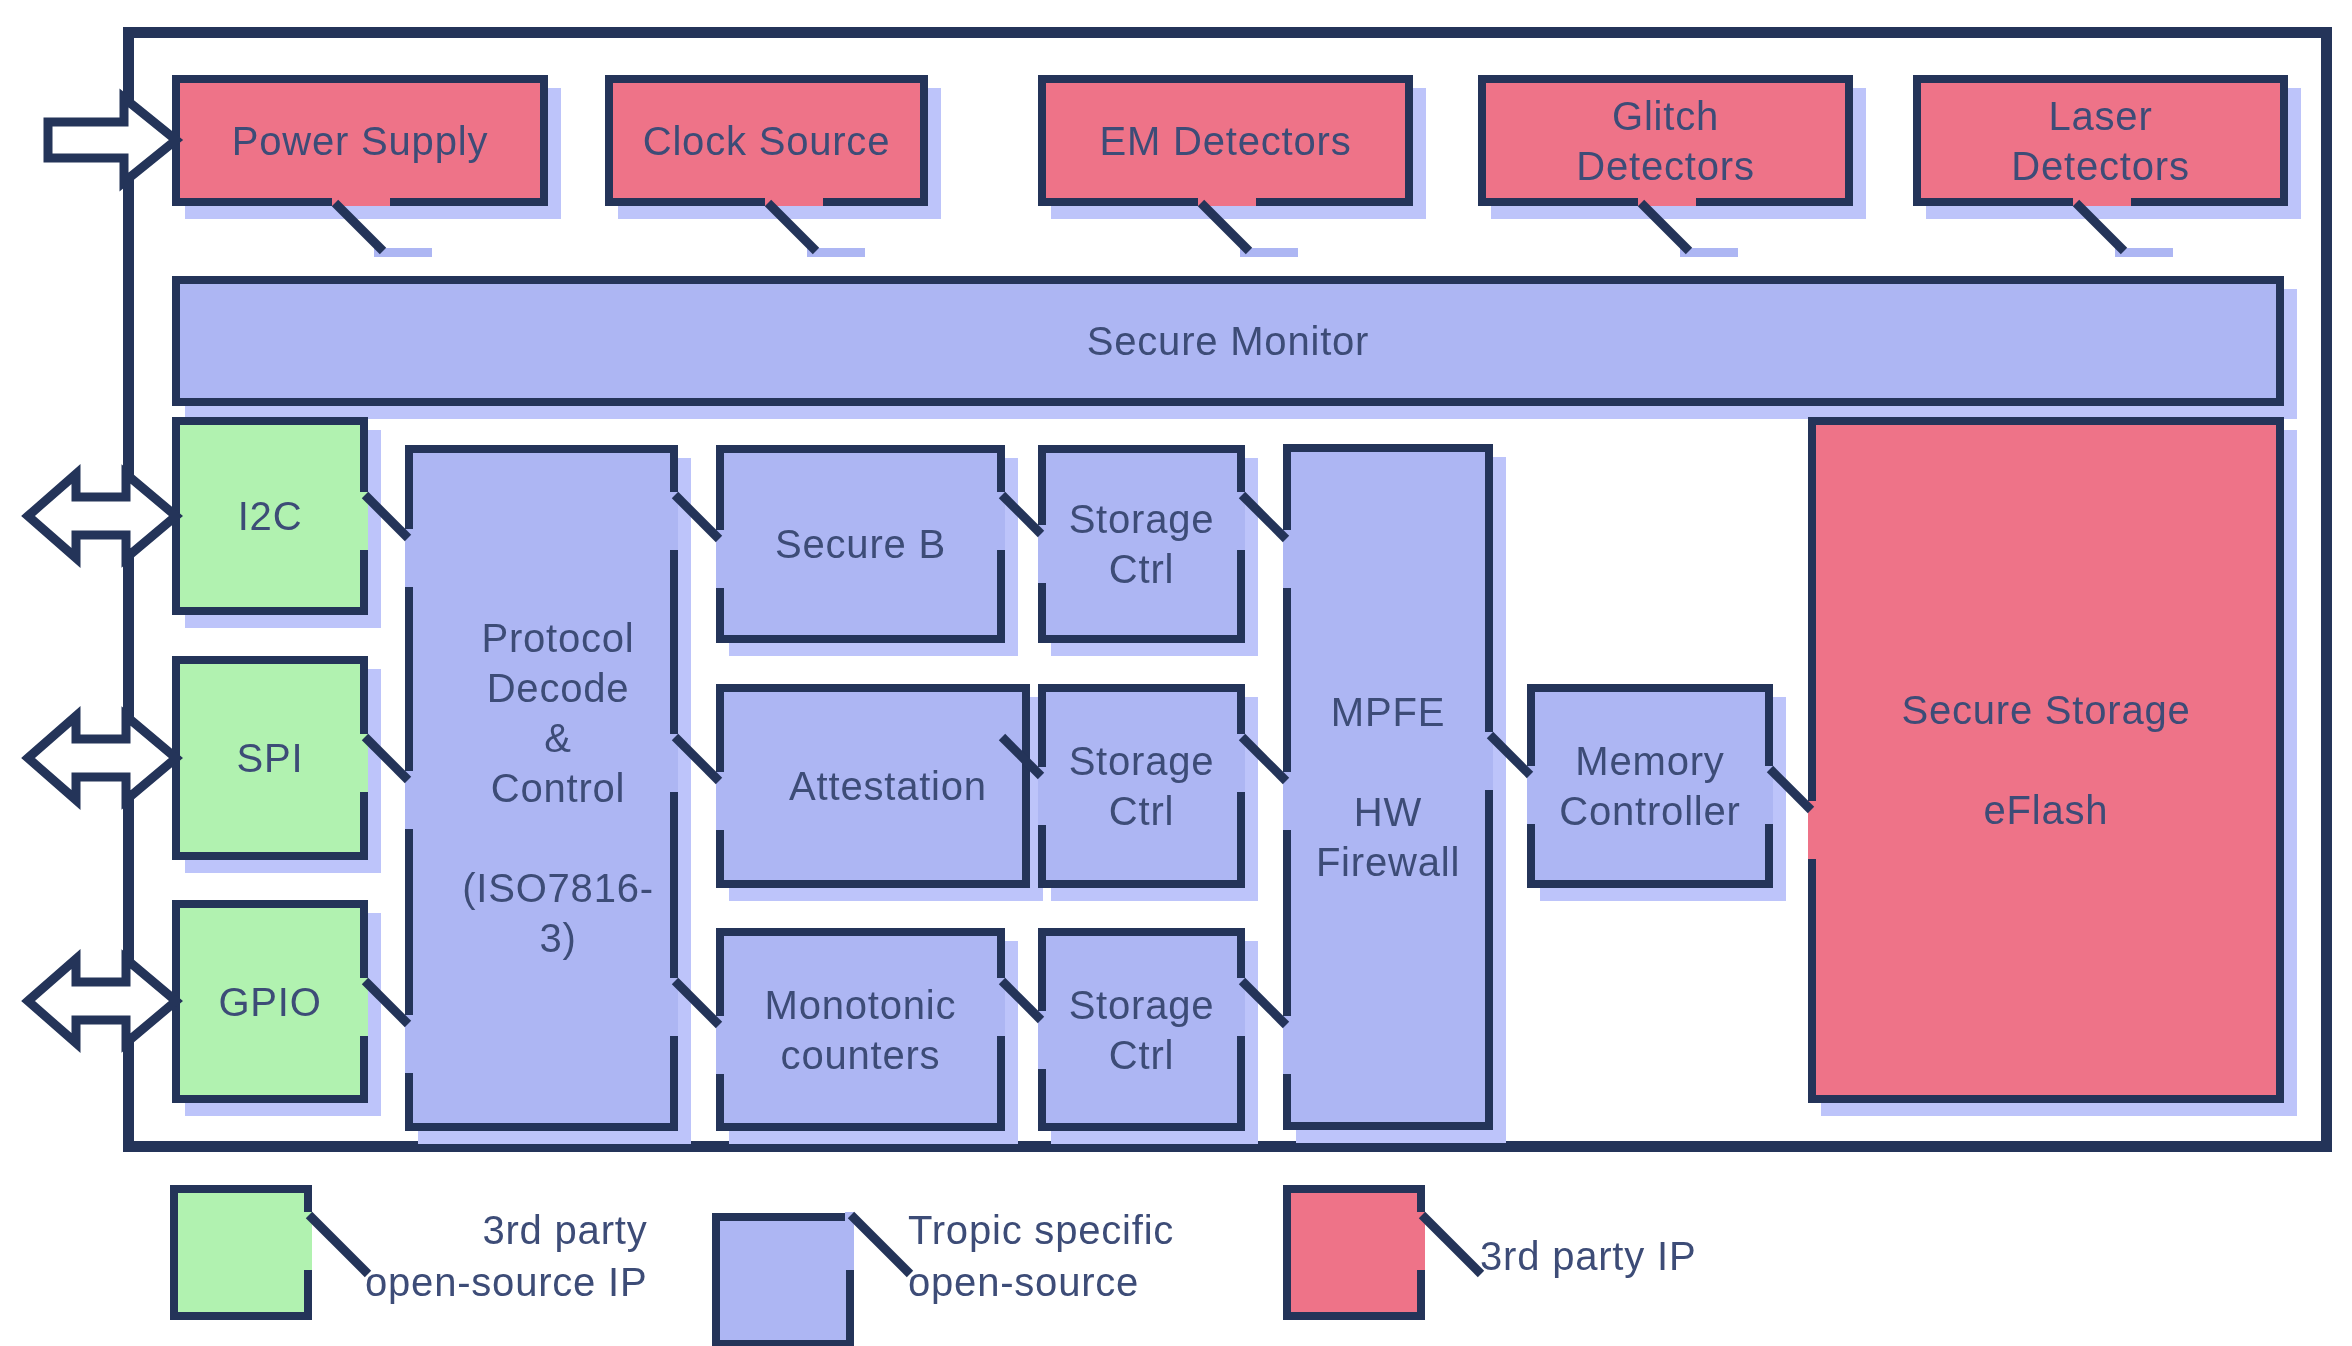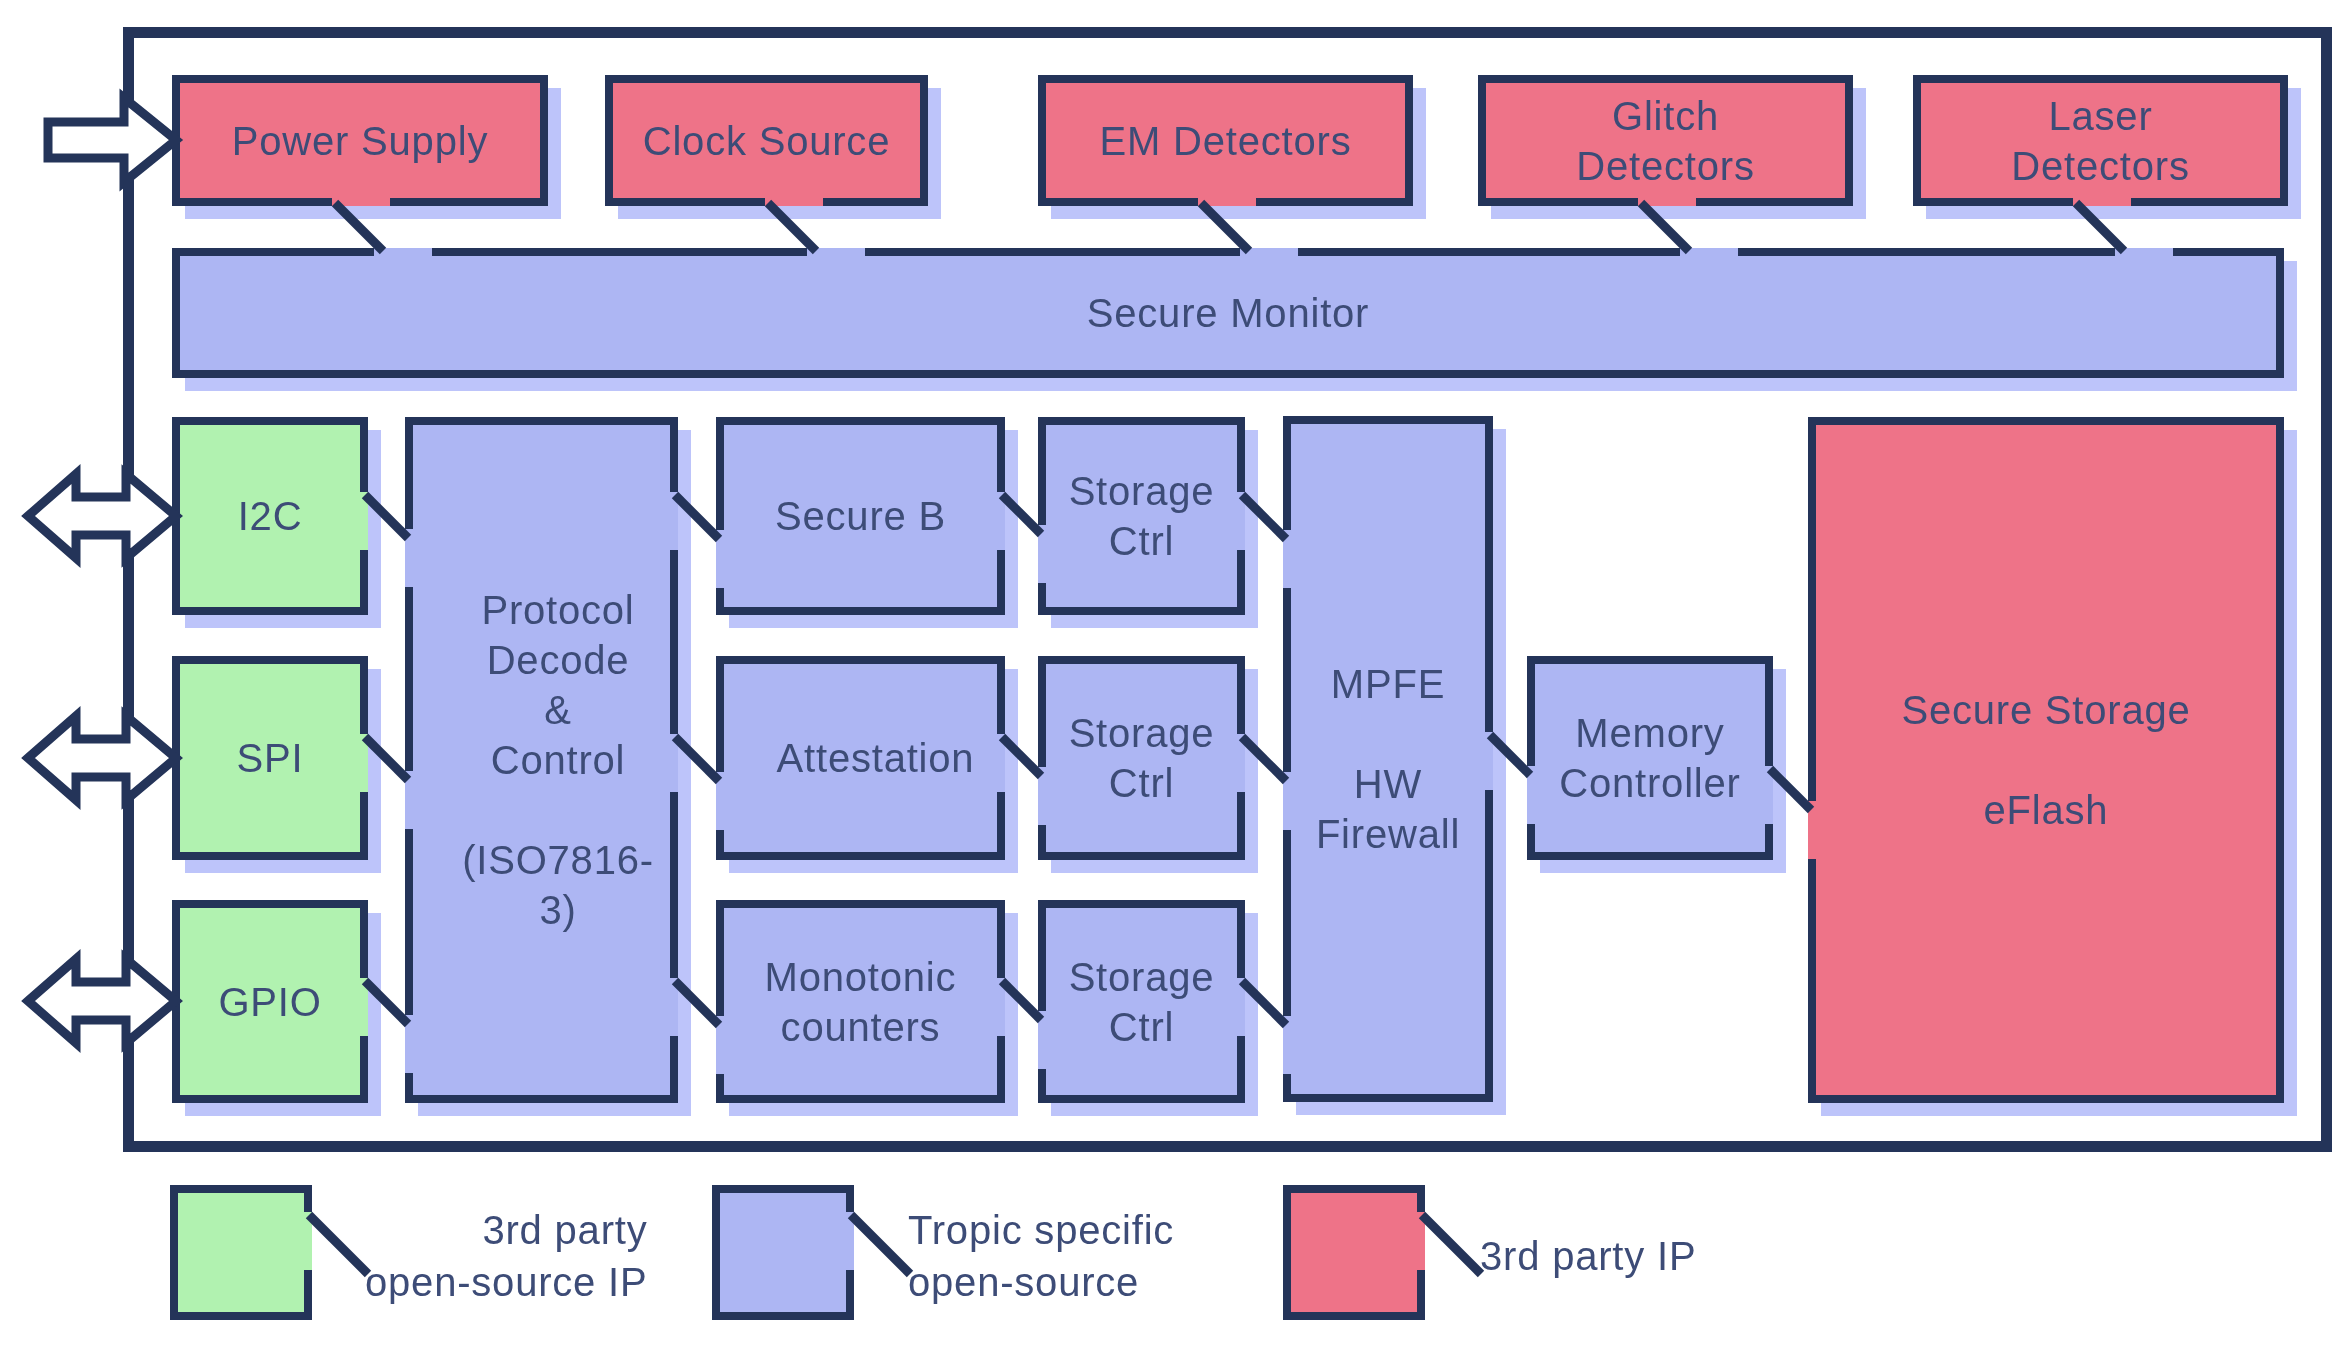--- a/index.html
+++ b/index.html
@@ -21,40 +21,40 @@
     position:absolute;box-sizing:border-box;
     border:8px solid var(--c-outline);
     box-shadow:13px 13px 0 0 var(--c-shadow);
     display:flex;align-items:center;justify-content:center;
   }
   .lbl{
     white-space:pre-line;text-align:center;
     font-size:40px;line-height:50px;letter-spacing:0.8px;color:var(--c-text);
   }
   .f-red{background:var(--c-red);}
-  .f-purple{background:var(--c-purple);}
+  .f-purple{background:var(--c-purple);margin-top:28px;}
   .f-green{background:var(--c-green);}
   .outer{
     position:absolute;box-sizing:border-box;border:11px solid var(--c-outline);
     left:123px;top:27px;width:2209px;height:1125px;background:transparent;
   }
   
   .b-power{left:172px;top:75px;width:376px;height:131px;}
   .b-clock{left:605px;top:75px;width:323px;height:131px;}
   .b-em{left:1038px;top:75px;width:375px;height:131px;}
   .b-glitch{left:1478px;top:75px;width:375px;height:131px;}
   .b-laser{left:1913px;top:75px;width:375px;height:131px;}
   .b-monitor{left:172px;top:248px;width:2112px;height:130px;}
   
   .b-i2c{left:172px;top:417px;width:196px;height:198px;align-items:center;}
   .b-spi{left:172px;top:656px;width:196px;height:204px;justify-content:center;}
   .b-gpio{left:172px;top:900px;width:196px;height:203px;}
   .b-protocol{left:405px;top:417px;width:273px;height:686px;padding-left:33px;}
   .b-secureb{left:716px;top:417px;width:289px;height:198px;}
-  .b-attest{left:716px;top:656px;width:289px;height:204px;padding-left:30px;}
+  .b-attest{left:716px;top:656px;width:314px;height:204px;padding-left:30px;}
   .b-mono{left:716px;top:900px;width:289px;height:203px;}
   .b-st1{left:1038px;top:417px;width:207px;height:198px;}
   .b-st2{left:1038px;top:656px;width:207px;height:204px;}
   .b-st3{left:1038px;top:900px;width:207px;height:203px;}
   .b-mpfe{left:1283px;top:416px;width:210px;height:686px;}
   .b-memctrl{left:1527px;top:656px;width:246px;height:204px;}
   .b-sstorage{left:1808px;top:417px;width:476px;height:686px;}
   
   .swatch{box-shadow:none;}
   .s-green{left:170px;top:1185px;width:142px;height:135px;}

